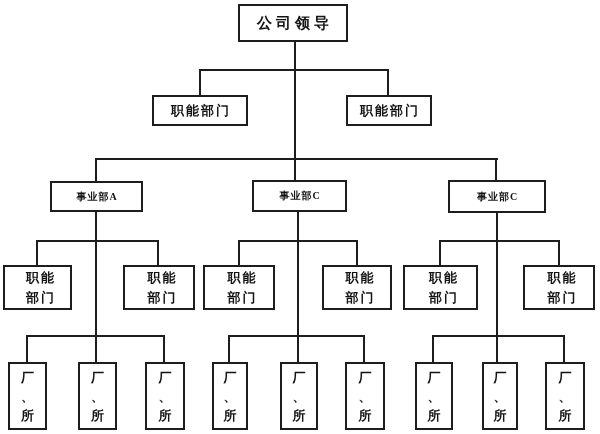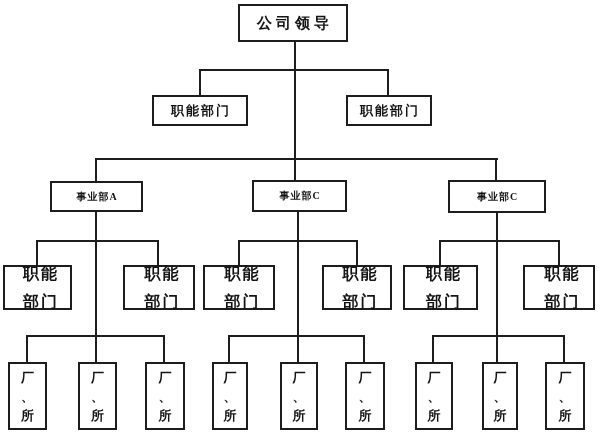--- a/index.html
+++ b/index.html
@@ -23,21 +23,21 @@
     background: #ffffff;
     display: flex;
     align-items: center;
     justify-content: center;
     text-align: center;
     white-space: pre-line;
   }
   .lv1 { font-size: 15px; font-weight: 600; letter-spacing: 4px; padding-left: 4px; }
   .lv2 { font-size: 13px; font-weight: 600; letter-spacing: 2px; padding-left: 2px; }
   .lv3 { font-size: 10px; font-weight: 600; letter-spacing: 1px; padding-left: 1px; }
-  .lv4 { font-size: 16px; font-weight: 600; letter-spacing: 2px; padding-left: 7px; line-height: 28px; }
+  .lv4 { font-size: 13px; font-weight: 600; letter-spacing: 2px; padding-left: 7px; line-height: 20px; }
   .lv5 { font-size: 13px; font-weight: 600; line-height: 19px; }
   .line {
     position: absolute;
     background: #1d1d1d;
   }
 </style>
 </head>
 <body>
 
 <div class="canvas">

